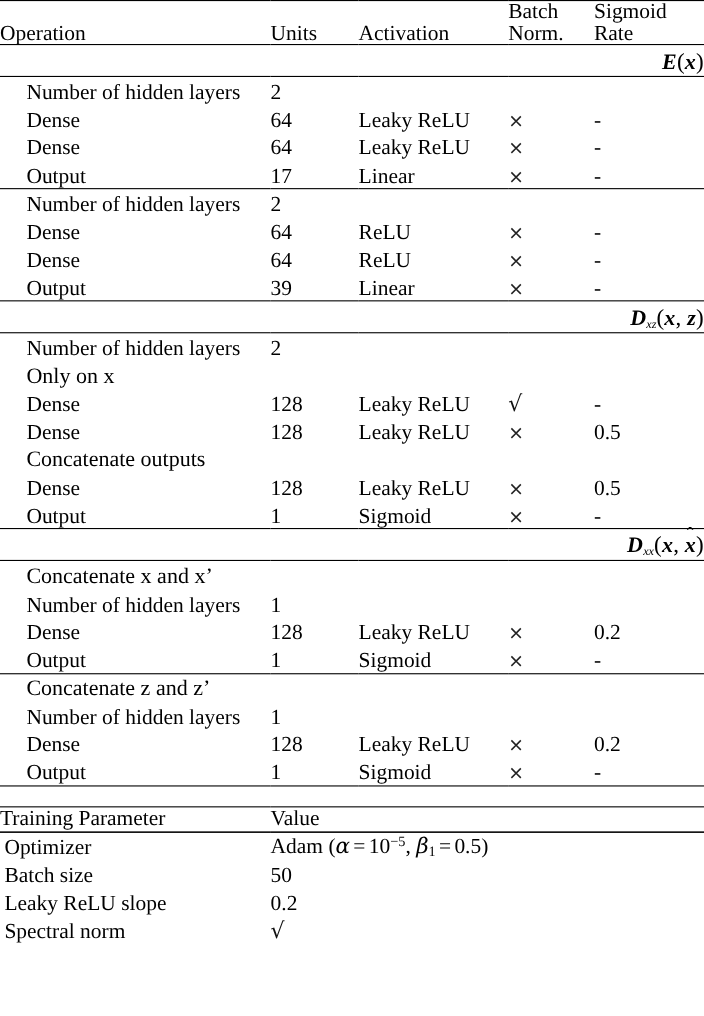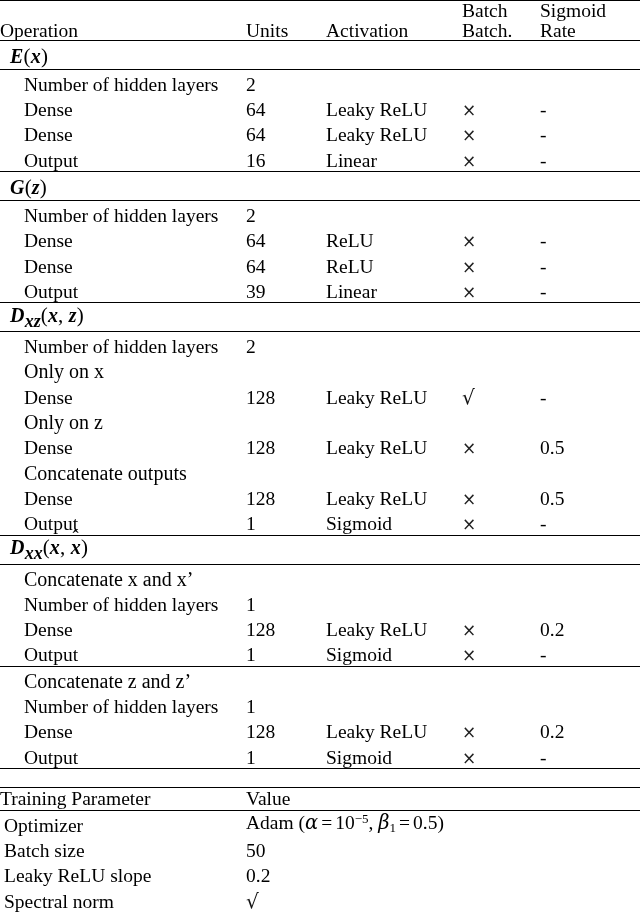--- a/index.html
+++ b/index.html
@@ -65,34 +65,35 @@
     padding: 0 0 1px 0;
     white-space: nowrap;
   }
   tr.datarow td.op     { padding-left: 24px; }
   td.bold { font-weight: bold; }
 
   
   tr.sectionrow td {
     height: 25px;
     padding: 1px 0 2px 10px;
+    text-align: right;
   }
   .mathtitle {
     font-family: "Liberation Serif", "DejaVu Serif", serif;
     font-style: italic;
     font-weight: bold;
     font-size: 20px;
     letter-spacing: 0.2px;
     white-space: nowrap;
   }
   .mathtitle .sub {
-    font-size: 18px;
+    font-size: 11px;
     vertical-align: -0.26em;
     font-style: italic;
-    font-weight: bold;
+    font-weight: normal;
     letter-spacing: 0;
   }
   .mathtitle .upr { font-style: italic; font-weight: bold; }
   .mathtitle .paren { font-style: normal; font-weight: normal; font-size: 21px; }
   .hat {
     position: relative;
     display: inline-block;
   }
   .hat > .hatmark {
     position: absolute;
@@ -176,21 +177,21 @@
           <span class="l1">Operation</span>
         </th>
         <th class="hdr-cell">
           <span class="l1">Units</span>
         </th>
         <th class="hdr-cell">
           <span class="l1">Activation</span>
         </th>
         <th class="hdr-cell">
           <span class="l1">Batch</span>
-          <span class="l2">Batch.</span>
+          <span class="l2">Norm.</span>
         </th>
         <th class="hdr-cell">
           <span class="l1">Sigmoid</span>
           <span class="l2">Rate</span>
         </th>
       </tr>
     </thead>
     <tbody id="arch-body">
         <tr class="sectionrow rule-bottom">
           <td colspan="5"><span class="mathtitle"><span class="upr">E</span><span class="paren">(</span><span class="upr">x</span><span class="paren">)</span></span></td>
@@ -211,27 +212,24 @@
         </tr>
         <tr class="datarow">
           <td class="op">Dense</td>
           <td class="bold">64</td>
           <td>Leaky ReLU</td>
           <td><span class="xmark">×</span></td>
           <td>-</td>
         </tr>
         <tr class="datarow rule-bottom">
           <td class="op">Output</td>
-          <td class="bold">16</td>
+          <td class="bold">17</td>
           <td>Linear</td>
           <td><span class="xmark">×</span></td>
           <td>-</td>
-        </tr>
-        <tr class="sectionrow rule-bottom">
-          <td colspan="5"><span class="mathtitle"><span class="upr">G</span><span class="paren">(</span><span class="upr">z</span><span class="paren">)</span></span></td>
         </tr>
         <tr class="datarow">
           <td class="op">Number of hidden layers</td>
           <td class="bold">2</td>
           <td></td>
           <td></td>
           <td></td>
         </tr>
         <tr class="datarow">
           <td class="op">Dense</td>
@@ -266,23 +264,20 @@
         </tr>
         <tr class="datarow">
           <td class="op" colspan="5"><span class="note">Only on x</span></td>
         </tr>
         <tr class="datarow">
           <td class="op">Dense</td>
           <td class="bold">128</td>
           <td>Leaky ReLU</td>
           <td><span class="radical">√</span></td>
           <td>-</td>
-        </tr>
-        <tr class="datarow">
-          <td class="op" colspan="5"><span class="note">Only on z</span></td>
         </tr>
         <tr class="datarow">
           <td class="op">Dense</td>
           <td class="bold">128</td>
           <td>Leaky ReLU</td>
           <td><span class="xmark">×</span></td>
           <td>0.5</td>
         </tr>
         <tr class="datarow">
           <td class="op" colspan="5"><span class="note">Concatenate outputs</span></td>

